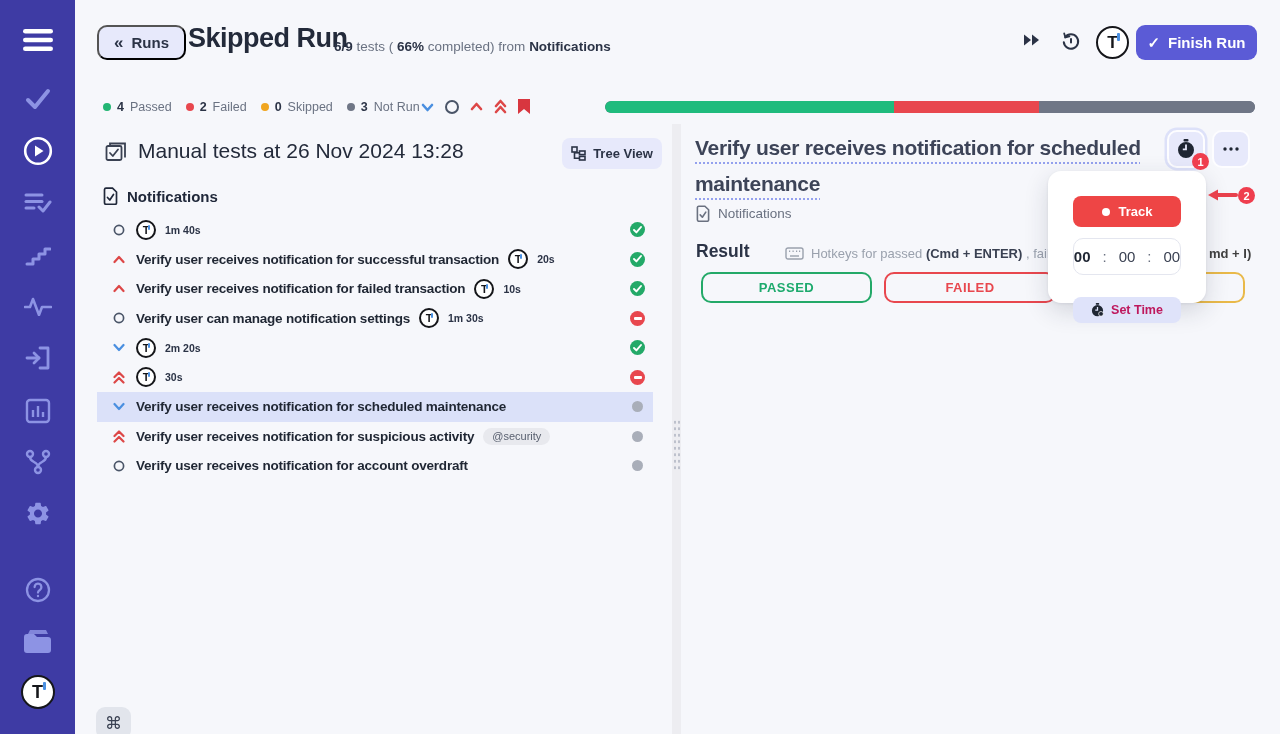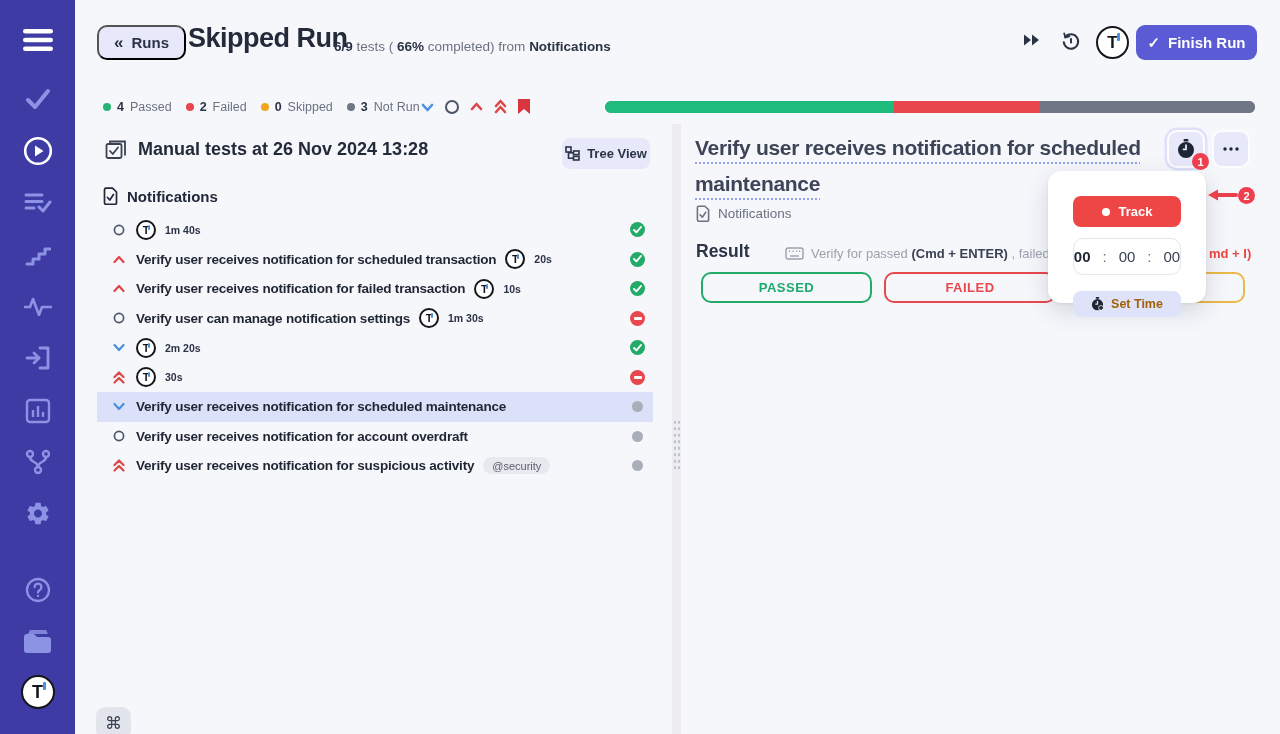--- a/index.html
+++ b/index.html
@@ -39,22 +39,22 @@
   .st-item { display:flex; align-items:center; gap:6px; color:#6a7282; }
   .st-item b { color:#2b3346; }
   .dot { width:8px; height:8px; border-radius:50%; }
   .filters { position:absolute; left:345px; top:98px; display:flex; align-items:center; gap:9px; }
   .filters > span { cursor:pointer; display:flex; }
   .progress { position:absolute; left:530px; top:101px; width:650px; height:12px; border-radius:6px; overflow:hidden; display:flex; background:#6f7686; }
   .progress .seg { height:100%; }
 
   
   .run-head { position:absolute; left:30px; top:139px; display:flex; align-items:center; gap:11px; }
-  .run-head .title { font-size:18px; font-weight:700; color:#232a3a; }
-  .btn-tree { position:absolute; left:487px; top:138px; width:88px; height:31px; background:#e7e9fb; border:none; border-radius:8px;
+  .run-head .title { font-size:21px; font-weight:400; color:#232a3a; }
+  .btn-tree { position:absolute; left:487px; top:138px; width:100px; height:31px; background:#e7e9fb; border:none; border-radius:8px;
     display:flex; align-items:center; justify-content:center; gap:7px; font-size:13px; font-weight:700; color:#2b3346; cursor:pointer; font-family:inherit; }
   .suite-head { position:absolute; left:28px; top:187px; display:flex; align-items:center; gap:9px; font-size:15px; font-weight:700; color:#20283a; }
 
   .testlist { position:absolute; left:22px; top:215px; width:556px; }
   .trow { height:29.5px; display:flex; align-items:center; padding:0 8px 0 14px; cursor:pointer; gap:9px; }
   .trow.selected { background:#dbe1f9; }
   .trow .pri { width:16px; display:flex; justify-content:center; flex:none; }
   .trow .name { font-size:13.5px; font-weight:700; color:#1f2633; letter-spacing:-0.2px; white-space:nowrap; }
   .trow .rlogo { width:20px; height:20px; font-size:11px; flex:none; border-width:2px; }
   .trow .rlogo .tick { width:2px; height:5px; right:4px; top:3px; }
@@ -79,43 +79,43 @@
     letter-spacing:-0.3px; text-decoration:underline dotted #94a1ee; text-decoration-thickness:2px; text-underline-offset:7px; cursor:text; }
   .sq-btn { position:absolute; top:130px; width:38px; height:38px; background:#e7e9fb; border:2px solid #fdfdff; border-radius:10px;
     display:flex; align-items:center; justify-content:center; cursor:pointer; }
   .sq-btn.ring { box-shadow:0 0 0 2.5px #dde1f9; }
   .num-badge { width:17px; height:17px; border-radius:50%; background:#ef3e4e; color:#fff; font-size:11px; font-weight:700;
     display:flex; align-items:center; justify-content:center; position:absolute; z-index:8; }
   .d-suite { position:absolute; left:621px; top:205px; display:flex; align-items:center; gap:8px; font-size:13.5px; color:#6a7180; cursor:pointer; }
   .result-label { position:absolute; left:621px; top:241px; font-size:17.5px; font-weight:800; color:#2b3346; }
   .hotkeys { position:absolute; left:710px; top:246px; display:flex; align-items:center; gap:7px; font-size:13px; color:#9aa1ad; white-space:nowrap; }
   .hotkeys b { color:#3a4152; }
-  .hotkeys-tail { position:absolute; left:1134px; top:246px; font-size:13px; font-weight:700; color:#ef4444; }
+  .hotkeys-tail { position:absolute; left:1134px; top:246px; font-size:13px; font-weight:700; color:#404040; }
   .res-btn { position:absolute; top:272px; height:31px; border-radius:10px; background:transparent; font-family:inherit;
     font-size:13px; font-weight:800; letter-spacing:0.5px; cursor:pointer; }
   .res-pass { left:626px; width:171px; border:2px solid #23a968; color:#1daa6d; }
   .res-fail { left:809px; width:172px; border:2px solid #e8474e; color:#e8474e; }
   .res-skip { left:993px; width:177px; border:2px solid #e9b949; color:#e9b949; z-index:1; }
   .res-msg { position:absolute; left:626px; top:318px; width:545px; height:60px; border:1px solid #d8dbe4; border-radius:8px;
     background:#fff; resize:both; font-family:inherit; font-size:13.5px; padding:12px 14px; color:#2b3346; }
   .res-msg::placeholder { color:#7c8496; }
 
   
   .popup { position:absolute; left:973px; top:171px; width:158px; height:132px; background:#fff; border-radius:13px; z-index:5;
     box-shadow:0 8px 24px rgba(30,35,60,.16), 0 1px 3px rgba(30,35,60,.08); padding:25px; }
   .btn-track { width:100%; height:31px; background:#ee4545; border:none; border-radius:8px; color:#fff; font-size:13px; font-weight:700;
     display:flex; align-items:center; justify-content:center; gap:9px; cursor:pointer; font-family:inherit; }
   .btn-track .rec { width:8px; height:8px; border-radius:50%; background:#fff; }
   .timebox { margin-top:11px; height:37px; border:1px solid #e4e6ef; border-radius:10px; display:flex; align-items:center;
     justify-content:center; gap:12px; font-size:15px; color:#3a4152; }
   .timebox .hh { font-weight:800; color:#1f2633; cursor:text; }
   .timebox .tt { cursor:text; }
   .timebox .sep { color:#6a7180; }
-  .btn-settime { margin-top:16px; width:100%; height:26px; background:#dfe3fa; border:none; border-radius:8px; font-size:12.5px;
-    font-weight:700; color:#a16207; display:flex; align-items:center; justify-content:center; gap:7px; cursor:pointer; font-family:inherit; }
+  .btn-settime { margin-top:22px; width:100%; height:26px; background:#dfe3fa; border:none; border-radius:8px; font-size:12.5px;
+    font-weight:700; color:#be185d; display:flex; align-items:center; justify-content:center; gap:7px; cursor:pointer; font-family:inherit; }
 
   .annot-arrow { position:absolute; left:1133px; top:188px; z-index:6; display:flex; align-items:center; }
 </style>
 </head>
 <body>
 
 <nav class="sidebar">
   <span class="side-ic" style="top:28px">
     <svg width="30" height="24" viewBox="0 0 30 24">
         <g fill="#fff">
@@ -367,21 +367,21 @@
           </span>
         </span>
     </div>
 
     <div class="trow">
       <span class="pri">
           <svg width="12" height="9" viewBox="0 0 12 9">
             <polyline points="1.5,7 6,2 10.5,7" fill="none" stroke="#dd4747" stroke-width="2.2" stroke-linecap="round" stroke-linejoin="round"></polyline>
           </svg>
         </span>
-      <span class="name">Verify user receives notification for scheduled transaction</span>
+      <span class="name">Verify user receives notification for successful transaction</span>
       <span class="rlogo tlogo">
           <span>T</span>
           <span class="tick"></span>
         </span>
       <span class="dur">20s</span>
       <span class="status">
           <span class="ic-pass">
             <svg width="9" height="8" viewBox="0 0 9 8">
               <polyline points="1,4 3.4,6.4 8,1" fill="none" stroke="#fff" stroke-width="1.9" stroke-linecap="round" stroke-linejoin="round"></polyline>
             </svg>
@@ -477,41 +477,41 @@
           </svg>
         </span>
       <span class="name">Verify user receives notification for scheduled maintenance</span>
       <span class="status">
           <span class="ic-nr"></span>
         </span>
     </div>
 
     <div class="trow">
       <span class="pri">
-          <svg width="12" height="12" viewBox="0 0 12 12">
-            <circle cx="6" cy="6" r="4.6" fill="none" stroke="#4a5568" stroke-width="1.7"></circle>
-          </svg>
-        </span>
-      <span class="name">Verify user receives notification for account overdraft</span>
-      <span class="status">
-          <span class="ic-nr"></span>
-        </span>
-    </div>
-
-    <div class="trow">
-      <span class="pri">
           <svg width="12" height="13" viewBox="0 0 12 13">
             <g fill="none" stroke="#dd4747" stroke-width="2.2" stroke-linecap="round" stroke-linejoin="round">
               <polyline points="1.5,6 6,1.5 10.5,6"></polyline>
               <polyline points="1.5,11.5 6,7 10.5,11.5"></polyline>
             </g>
           </svg>
         </span>
       <span class="name">Verify user receives notification for suspicious activity</span>
       <span class="tag">@security</span>
+      <span class="status">
+          <span class="ic-nr"></span>
+        </span>
+    </div>
+
+    <div class="trow">
+      <span class="pri">
+          <svg width="12" height="12" viewBox="0 0 12 12">
+            <circle cx="6" cy="6" r="4.6" fill="none" stroke="#4a5568" stroke-width="1.7"></circle>
+          </svg>
+        </span>
+      <span class="name">Verify user receives notification for account overdraft</span>
       <span class="status">
           <span class="ic-nr"></span>
         </span>
     </div>
   </div>
 
   <button class="cmd-btn"><span>⌘</span></button>
 
   <div class="divider">
     <div class="grip"></div>
@@ -557,21 +557,21 @@
           <g fill="none" stroke="#9aa1ad" stroke-width="1.4">
             <rect x="1" y="1" width="17" height="11" rx="2"></rect>
             <line x1="4" y1="4.2" x2="5.2" y2="4.2"></line>
             <line x1="7.5" y1="4.2" x2="8.7" y2="4.2"></line>
             <line x1="11" y1="4.2" x2="12.2" y2="4.2"></line>
             <line x1="14" y1="4.2" x2="15.2" y2="4.2"></line>
             <line x1="5" y1="9" x2="14" y2="9"></line>
           </g>
         </svg>
       </span>
-    <span><span>Verify for passed </span><b>(Cmd + ENTER)</b><span> , failed</span></span>
+    <span><span>Hotkeys for passed </span><b>(Cmd + ENTER)</b><span> , failed</span></span>
   </div>
   <div class="hotkeys-tail">md + I)</div>
 
   <button class="res-btn res-pass">PASSED</button>
   <button class="res-btn res-fail">FAILED</button>
   <button class="res-btn res-skip"></button>
 
 
   <div class="popup">
     <button class="btn-track">

